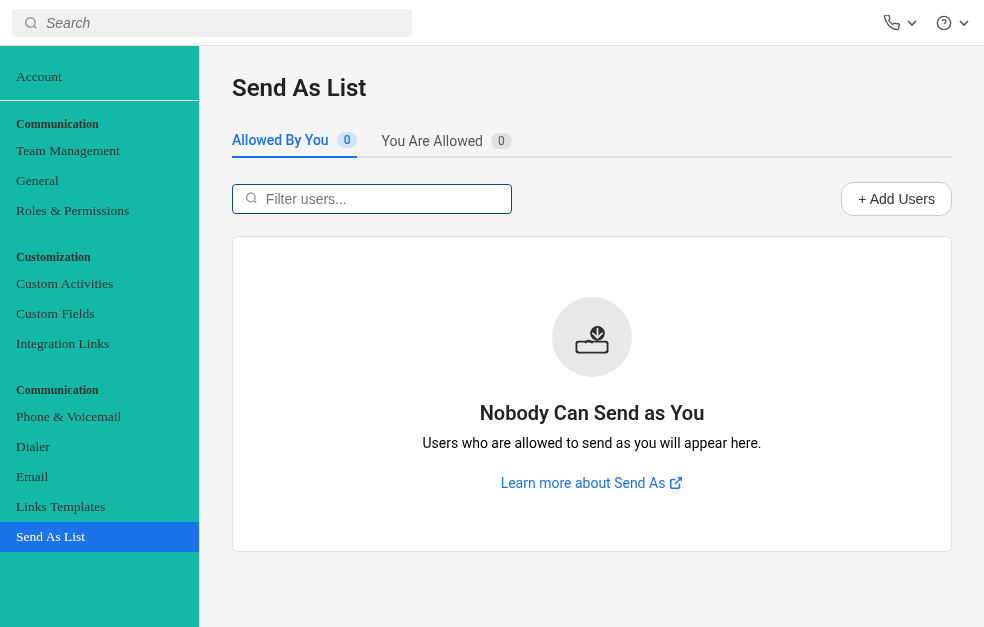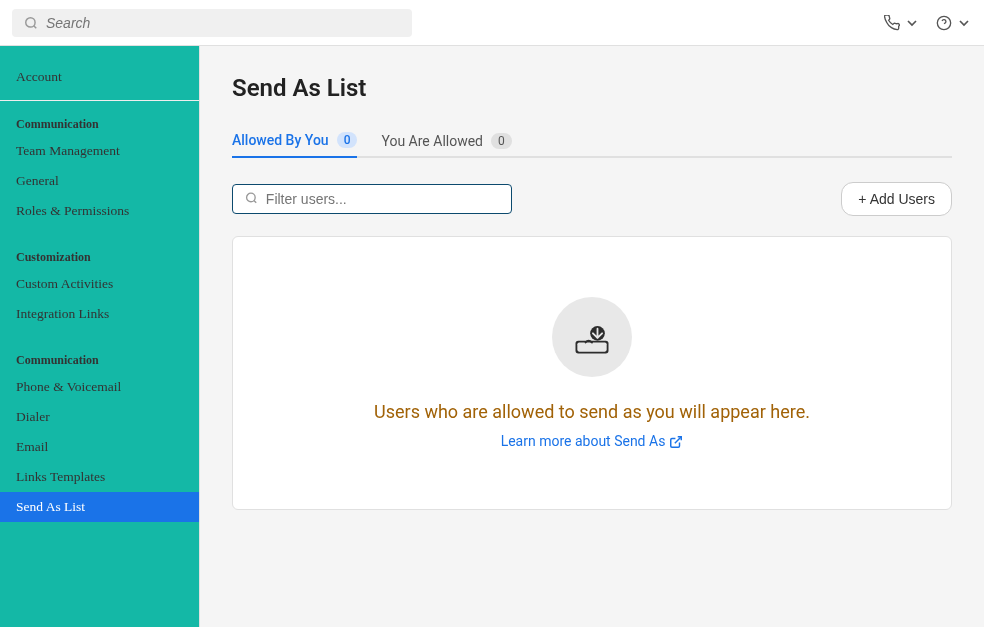--- a/index.html
+++ b/index.html
@@ -211,30 +211,30 @@
       height: 44px;
       color: #333;
     }
     .empty-title {
       font-size: 20px;
       font-weight: 600;
       color: #222;
       margin-bottom: 10px;
     }
     .empty-subtitle {
-      font-size: 18px;
-      color: #a16207;
-      margin-bottom: 11px;
+      font-size: 14px;
+      color: #000000;
+      margin-bottom: 24px;
     }
     .learn-more-link {
       font-size: 14px;
       color: #1a73e8;
       text-decoration: none;
       display: flex;
-      align-items: flex-end;
+      align-items: center;
       gap: 4px;
       cursor: pointer;
     }
   </style>
 </head>
 <body>
 
 <div class="topbar">
   <div class="search-box">
     <svg class="search-icon-svg" width="14" height="14" viewBox="0 0 24 24" fill="none" stroke="currentColor" stroke-width="2.5">
@@ -273,20 +273,21 @@
     </div>
     <div class="sidebar-section">
       <div class="sidebar-section-title">Communication</div>
       <div class="sidebar-item">Team Management</div>
       <div class="sidebar-item">General</div>
       <div class="sidebar-item">Roles &amp; Permissions</div>
     </div>
     <div class="sidebar-section">
       <div class="sidebar-section-title">Customization</div>
       <div class="sidebar-item">Custom Activities</div>
+      <div class="sidebar-item">Custom Fields</div>
       <div class="sidebar-item">Integration Links</div>
     </div>
     <div class="sidebar-section">
       <div class="sidebar-section-title">Communication</div>
       <div class="sidebar-item">Phone &amp; Voicemail</div>
       <div class="sidebar-item">Dialer</div>
       <div class="sidebar-item">Email</div>
       <div class="sidebar-item">Links Templates</div>
       <div class="sidebar-item active">Send As List</div>
     </div>
@@ -321,20 +322,21 @@
       <div class="empty-icon-circle">
           <svg viewBox="0 0 48 48" width="44" height="44" fill="none">
   <rect x="6" y="28" width="36" height="14" rx="3" fill="#2d2d2d"></rect>
   <rect x="8" y="30" width="32" height="10" rx="2" fill="#e8e8e8"></rect>
   <path d="M17 30 Q20 26 24 30" stroke="#2d2d2d" stroke-width="2" fill="none" stroke-linecap="round"></path>
   <circle cx="30" cy="20" r="8" fill="#2d2d2d"></circle>
   <path d="M30 15 L30 25 M25 20 L30 25 L35 20" stroke="#e8e8e8" stroke-width="2" stroke-linecap="round" stroke-linejoin="round" fill="none"></path>
 </svg>
         </div>
 
+      <div class="empty-title">Nobody Can Send as You</div>
       <div class="empty-subtitle">Users who are allowed to send as you will appear here.</div>
       <a class="learn-more-link">
         <span>Learn more about Send As</span>
         <svg width="14" height="14" viewBox="0 0 24 24" fill="none" stroke="#1a73e8" stroke-width="2.5">
           <path d="M18 13v6a2 2 0 01-2 2H5a2 2 0 01-2-2V8a2 2 0 012-2h6"></path>
           <polyline points="15 3 21 3 21 9"></polyline>
           <line x1="10" y1="14" x2="21" y2="3"></line>
         </svg>
       </a>
     </div>

